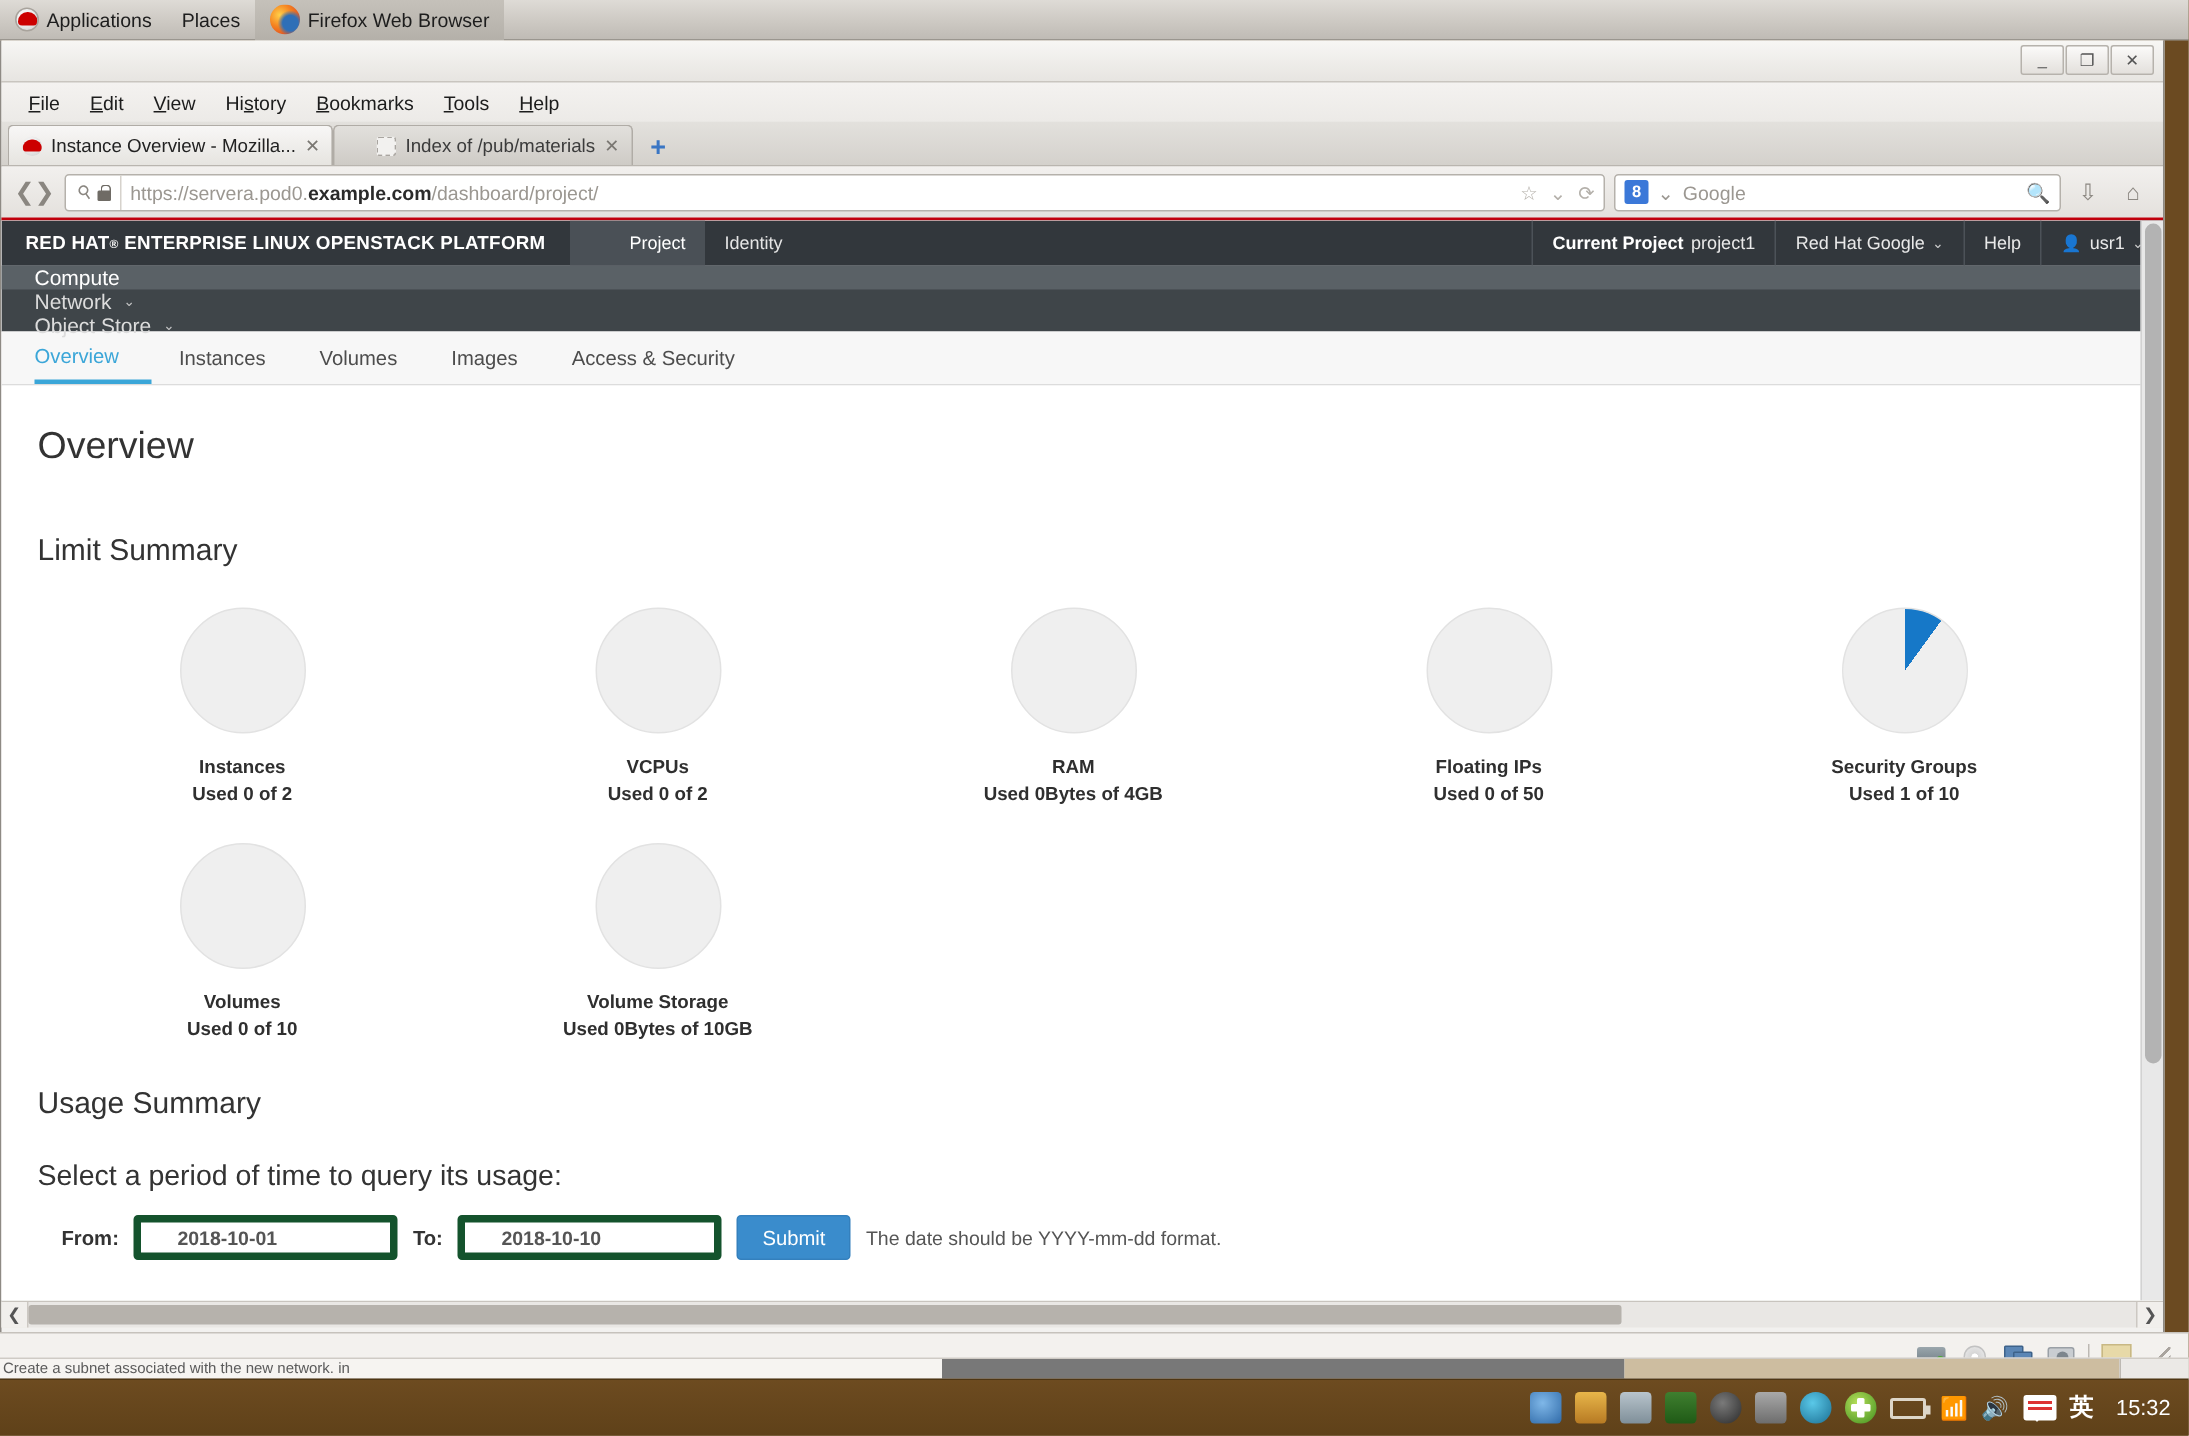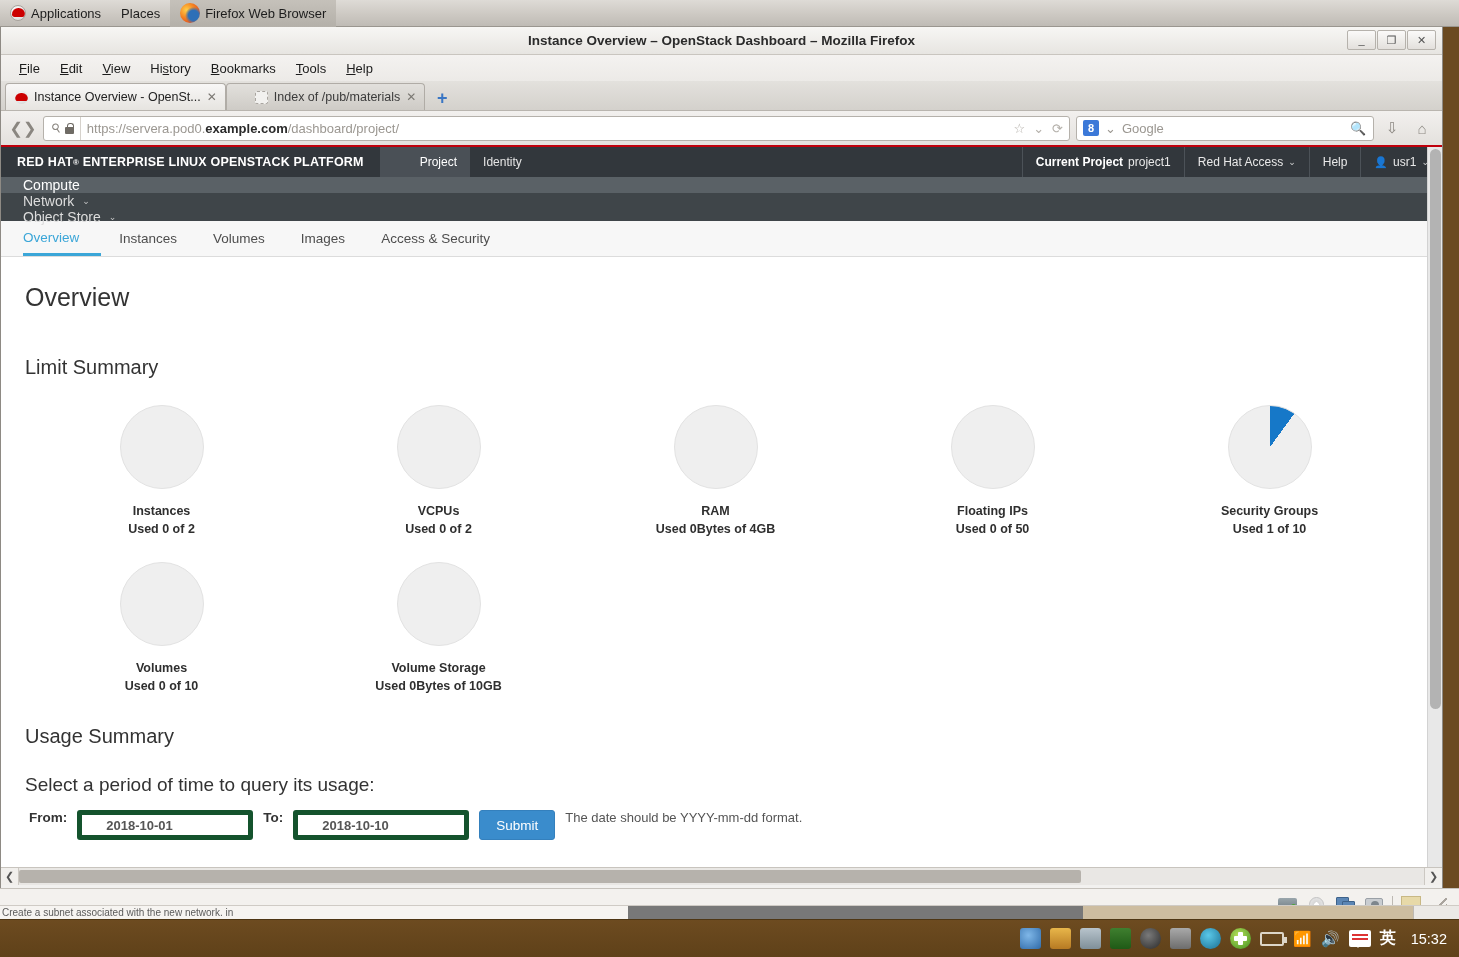--- a/index.html
+++ b/index.html
@@ -177,21 +177,21 @@
   h1.page-title { font-size: 25px; font-weight: normal; color:#333; margin: 0 0 44px 2px; }
   h2.section { font-size: 20px; font-weight: normal; color:#333; margin: 0 0 26px 2px; }
 
   .limit-row { display: flex; margin-bottom: 26px; }
   .limit-cell { width: 277px; display: flex; flex-direction: column; align-items: center; }
   .donut { width: 84px; height: 84px; border-radius: 50%; background: #efefef; border:1px solid #e2e2e2; }
   .limit-name { margin-top: 15px; font-size: 12.5px; font-weight: bold; color:#2f2f2f; }
   .limit-val  { margin-top: 4px; font-size: 12.5px; font-weight: bold; color:#2f2f2f; }
 
   .usage-q { font-size: 19px; font-weight: normal; color:#333; margin: 6px 0 14px 2px; }
-  .form-row { display:flex; align-items:flex-start; gap: 10px; margin-left: 6px; font-size: 13.5px; color:#333; }
+  .form-row { display:flex; align-items:center; gap: 10px; margin-left: 18px; font-size: 13.5px; color:#333; }
   .form-row label { font-weight: bold; }
   .form-row input {
     width: 176px; height: 30px; border: 5px solid #14532d; border-radius: 3px;
     padding: 0 24px; font-size: 13px; color: #555; font-family: "Liberation Sans", sans-serif; font-weight: bold;
   }
   .btn-submit {
     background: #3a8ccc; color: #fff; border: 1px solid #3480bd; border-radius: 3px;
     height: 30px; padding: 0 16px; font-size: 13.5px; font-family: "Liberation Sans", sans-serif;
   }
   .hint { font-size: 13px; color:#555; }
@@ -292,42 +292,41 @@
   </div>
   <div class="panel-item active">
     <span class="ff-logo"></span>
     <span>Firefox Web Browser</span>
   </div>
 </div>
 
 <div id="ff-window">
 
   <div id="ff-titlebar">
-    <div id="ff-title">Instance Overview – OpenStack Dashboard – Mozilla Firefox</div>
     <div class="wbtns">
       <div class="wbtn">_</div>
       <div class="wbtn">❐</div>
       <div class="wbtn">✕</div>
     </div>
   </div>
 
   <div id="ff-menubar">
     <div class="mi"><u>F</u><span>ile</span></div>
     <div class="mi"><u>E</u>dit</div>
     <div class="mi"><u>V</u>iew</div>
     <div class="mi">Hi<u>s</u>tory</div>
     <div class="mi"><u>B</u>ookmarks</div>
     <div class="mi"><u>T</u>ools</div>
     <div class="mi"><u>H</u>elp</div>
   </div>
 
   <div id="ff-tabstrip">
     <div class="tab">
       <span class="tab-fav"></span>
-      <span class="tab-label">Instance Overview - OpenSt...</span>
+      <span class="tab-label">Instance Overview - Mozilla...</span>
       <span class="tab-close">✕</span>
     </div>
     <div class="tab inactive">
       <span class="tab-fav blank"></span>
       <span class="tab-label">Index of /pub/materials</span>
       <span class="tab-close">✕</span>
     </div>
     <div class="newtab">+</div>
   </div>
 
@@ -362,21 +361,21 @@
         <span class="rh">RED HAT</span><sup>®</sup>&nbsp;<span>ENTERPRISE LINUX OPENSTACK PLATFORM</span>
       </div>
       <div class="top-tab sel">Project</div>
       <div class="top-tab">Identity</div>
       <div id="rh-topright">
         <div>
           <b>Current Project</b>
           <span>project1</span>
         </div>
         <div>
-          <span>Red Hat Access</span>
+          <span>Red Hat Google</span>
           <span class="caret">⌄</span>
         </div>
         <div>
           <span>Help</span>
         </div>
         <div>
           <span class="user-ico">👤</span>
           <span>usr1</span>
           <span class="caret">⌄</span>
         </div>

